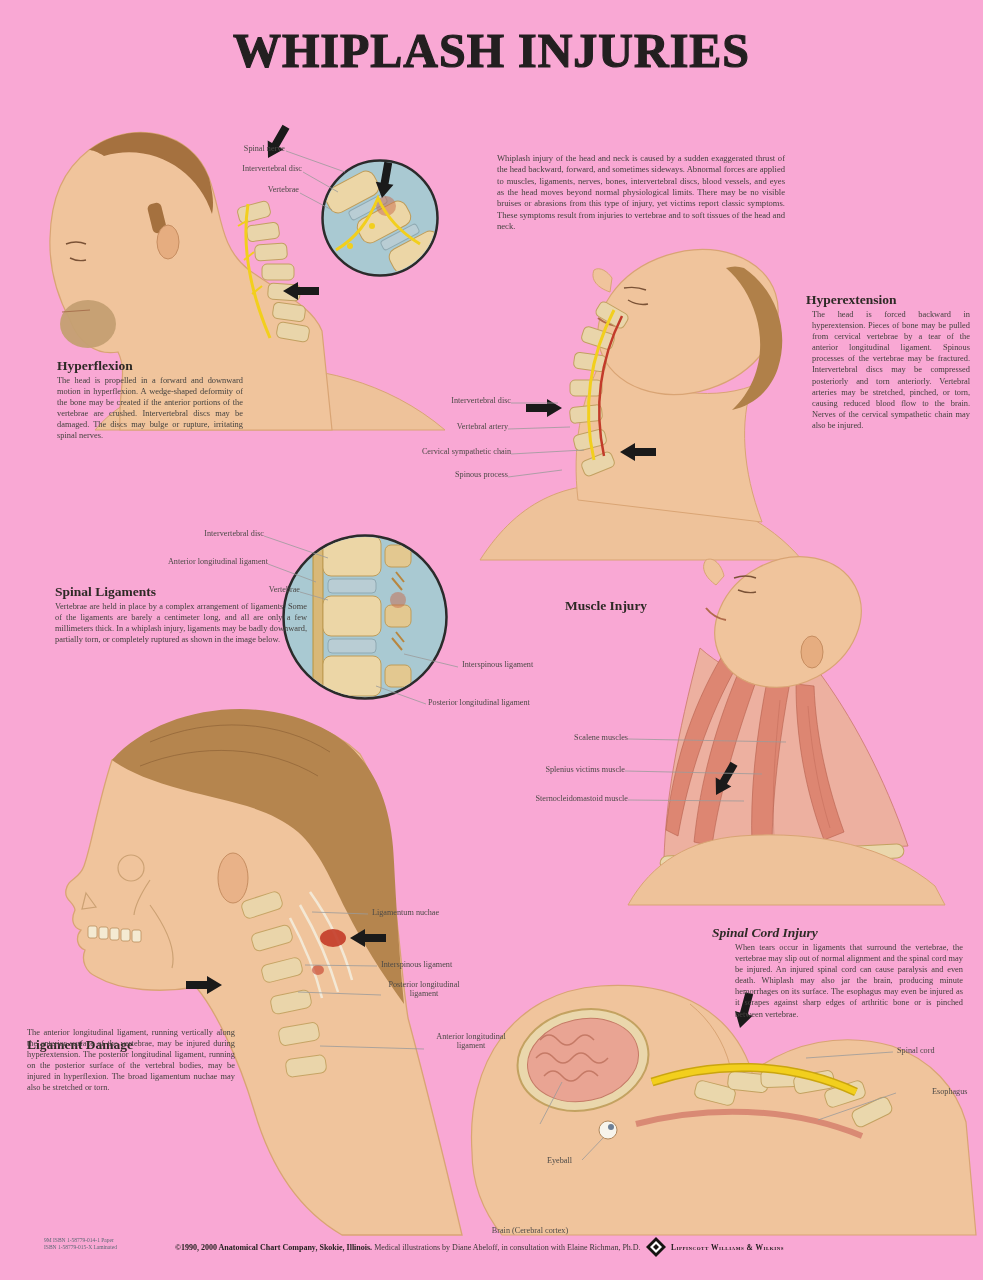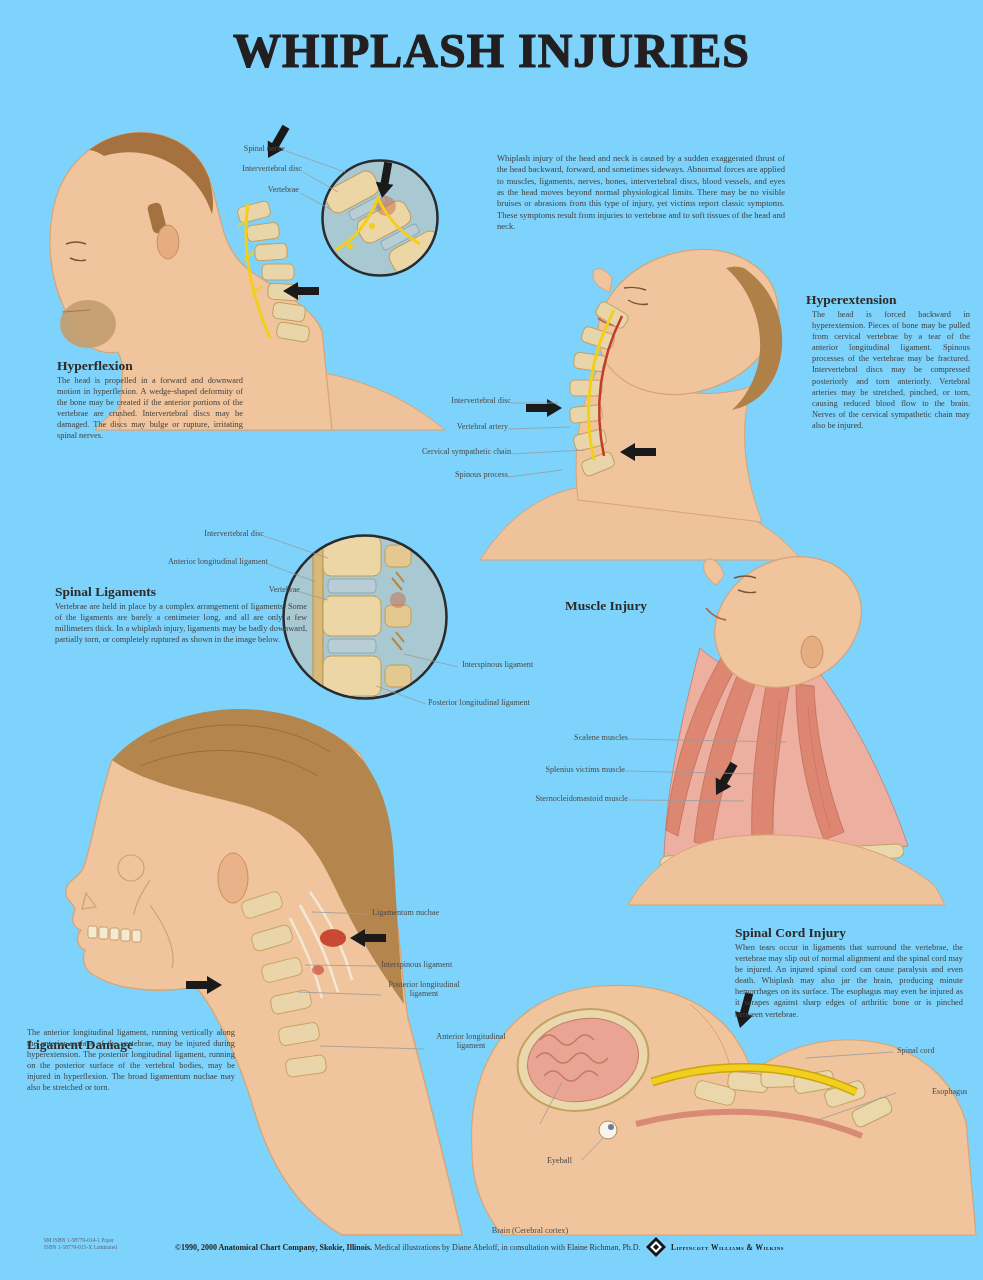--- a/index.html
+++ b/index.html
@@ -1,16 +1,16 @@
 <!DOCTYPE html>
 <html><head>
 <meta charset="utf-8">
 <style>
   html,body{margin:0;padding:0;background:#e9e9e9;}
-  .poster{position:relative;width:983px;height:1280px;margin:0 auto;background:#7dd3fc;overflow:hidden;
+  .poster{position:relative;width:983px;height:1280px;margin:0 auto;background:#f9a8d4;overflow:hidden;
           font-family:"Liberation Serif",serif;color:#3f3d3b;}
   .title{position:absolute;left:0;top:26px;width:100%;text-align:center;
          font-weight:bold;font-size:48px;line-height:1.04;letter-spacing:1px;color:#231f20;
          -webkit-text-stroke:1.2px #231f20;}
   .sec-h{position:absolute;font-weight:bold;font-size:13.5px;color:#2e2a26;white-space:nowrap;}
   .sec-b{position:absolute;font-size:8.4px;line-height:1.32;color:#44423f;text-align:justify;}
   .intro{position:absolute;left:497px;top:153px;width:288px;font-size:8.6px;line-height:1.32;
          color:#44423f;text-align:justify;}
   .lbl{position:absolute;font-size:8.2px;color:#4c4a47;white-space:nowrap;line-height:1.15;}
   .lbl.wrap{white-space:normal;text-align:center;}
@@ -254,21 +254,21 @@
   <div class="lbl r" style="right:358px;top:765px;">Splenius victims muscle</div>
   <div class="lbl r" style="right:355px;top:794px;">Sternocleidomastoid muscle</div>
 
   <div class="sec-h" style="left:27px;top:1010px;margin-top:27px;">Ligament Damage</div>
   <div class="sec-b" style="left:27px;top:1027px;width:208px;">The anterior longitudinal ligament, running vertically along the anterior surface of the vertebrae, may be injured during hyperextension. The posterior longitudinal ligament, running on the posterior surface of the vertebral bodies, may be injured in hyperflexion. The broad ligamentum nuchae may also be stretched or torn.</div>
   <div class="lbl" style="left:372px;top:908px;">Ligamentum nuchae</div>
   <div class="lbl" style="left:381px;top:960px;">Interspinous ligament</div>
   <div class="lbl wrap" style="left:385px;top:980px;width:78px;">Posterior longitudinal ligament</div>
   <div class="lbl wrap" style="left:428px;top:1032px;width:86px;">Anterior longitudinal ligament</div>
 
-  <div class="sec-h" style="left:735px;top:925px;">Spinal Cord Injury</div>
+  <div class="sec-h" style="left:712px;top:925px;font-style:italic;">Spinal Cord Injury</div>
   <div class="sec-b" style="left:735px;top:942px;width:228px;">When tears occur in ligaments that surround the vertebrae, the vertebrae may slip out of normal alignment and the spinal cord may be injured. An injured spinal cord can cause paralysis and even death. Whiplash may also jar the brain, producing minute hemorrhages on its surface. The esophagus may even be injured as it scrapes against sharp edges of arthritic bone or is pinched between vertebrae.</div>
   <div class="lbl" style="left:897px;top:1046px;">Spinal cord</div>
   <div class="lbl" style="left:900px;top:1087px;margin-left:32px;">Esophagus</div>
   <div class="lbl wrap" style="left:487px;top:1184px;width:86px;margin-top:42px;">Brain (Cerebral cortex)</div>
   <div class="lbl" style="left:547px;top:1156px;">Eyeball</div>
 
   <div class="footer-isbn">
     <div>9M  ISBN 1-58779-014-1 Paper</div>
     <div>ISBN 1-58779-015-X Laminated</div>
   </div>

